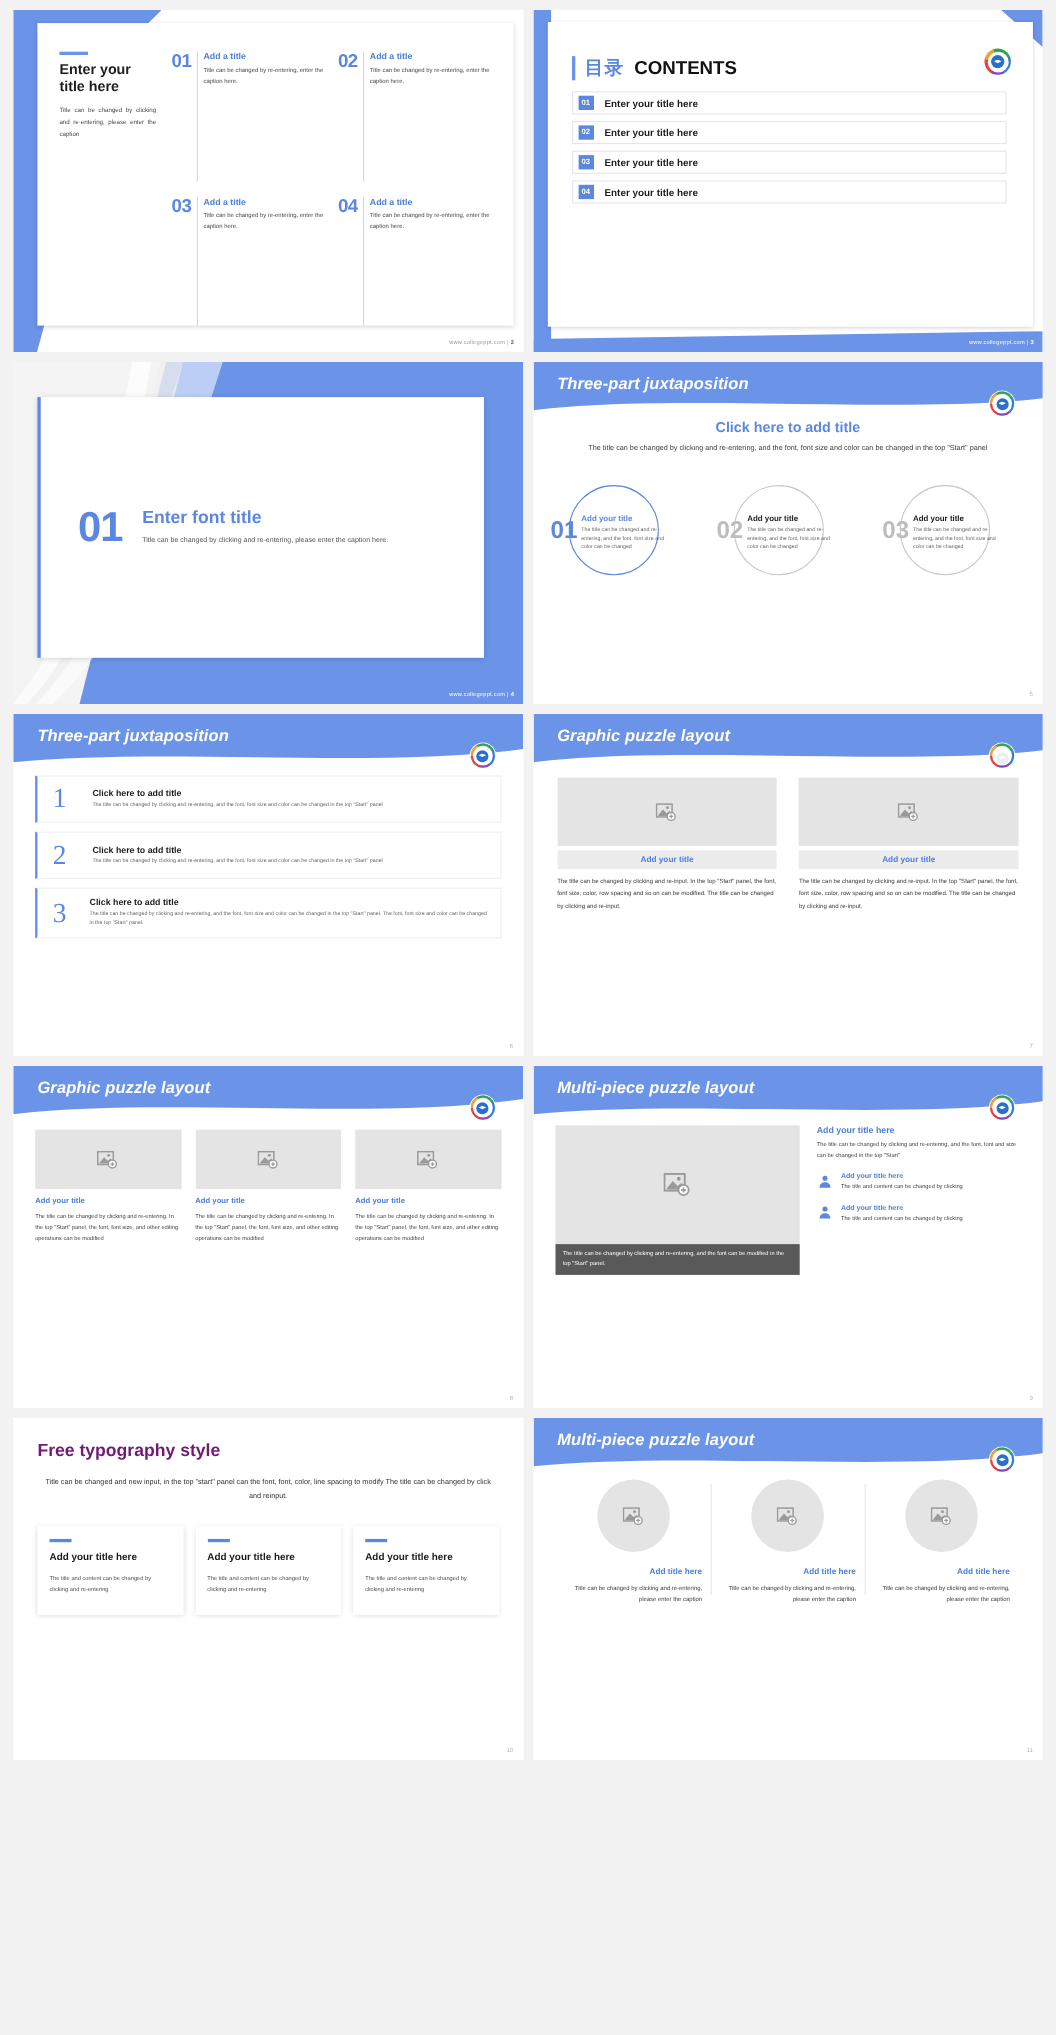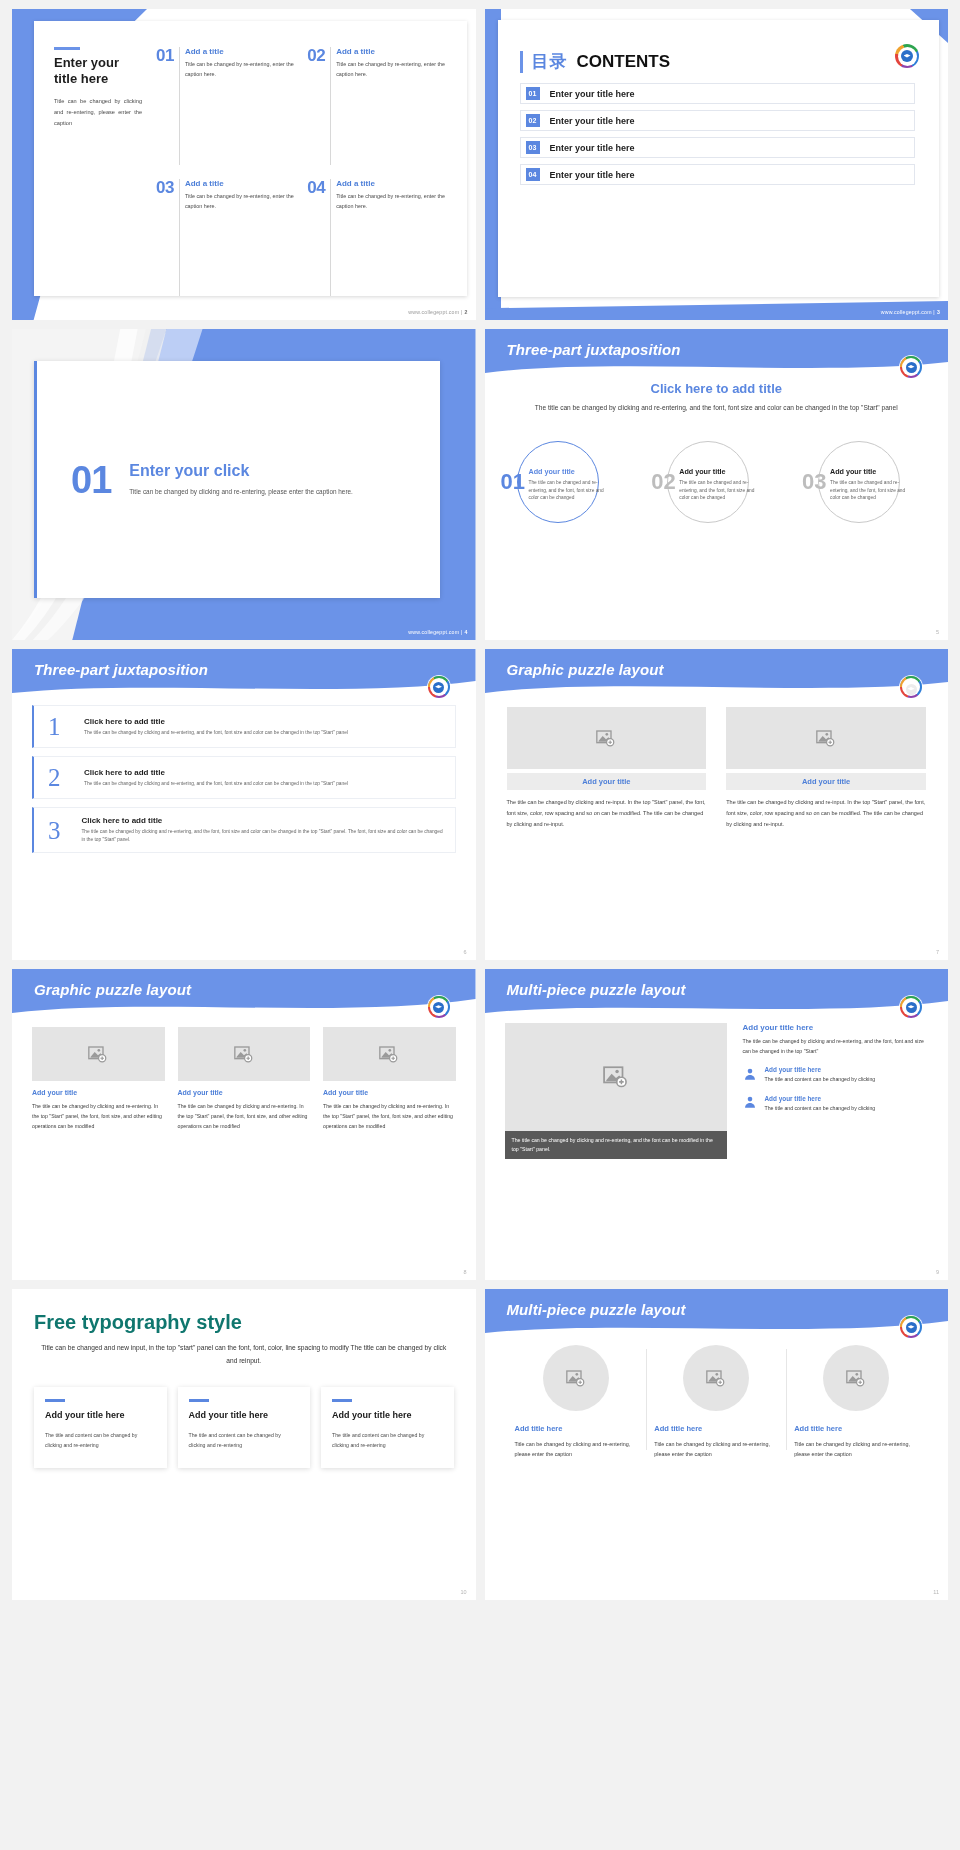--- a/index.html
+++ b/index.html
@@ -200,32 +200,32 @@
   .s9 .rh{ font-size:8px; color:#4d7fd8; font-weight:bold;}
   .s9 .rp{ margin-top:4px; font-size:5.2px; line-height:1.95; color:#3d3d3d;}
   .s9 .ritem{ display:flex; gap:7px; margin-top:10px; align-items:flex-start;}
   .s9 .pic{ width:15px; height:15px; flex:none; display:flex; align-items:center; justify-content:center;}
   .s9 .pic svg{width:14px;height:14px;}
   .s9 .ritem h6{ font-size:6.4px; color:#4d7fd8; font-weight:bold; margin-bottom:2px;}
   .s9 .ritem p{ font-size:5.2px; line-height:1.75; color:#3d3d3d;}
 
   
   .s10{ background:#fff;}
-  .s10 h2{ position:absolute; left:22px; top:22px; font-size:20px; font-weight:bold; color:#0f766e;}
+  .s10 h2{ position:absolute; left:22px; top:22px; font-size:16px; font-weight:bold; color:#701a75;}
   .s10 .intro{ position:absolute; left:24px; right:24px; top:52px;
                font-size:6.6px; line-height:2.0; color:#333; text-align:center;}
   .s10 .cards{ position:absolute; left:22px; right:22px; top:98px; display:flex; gap:11px;}
   .s10 .c{ flex:1; background:#fff; box-shadow:0 1px 5px rgba(0,0,0,.14); padding:12px 11px 18px;}
   .s10 .c .dash{ width:20px; height:2.5px; background:#5b87e0; margin-bottom:7px;}
   .s10 .c h5{ font-size:9px; font-weight:bold; color:#1a1a1a; line-height:1.35;}
   .s10 .c p{ margin-top:9px; font-size:5.2px; line-height:1.95; color:#4a4a4a;}
 
   
   .s11 .cols{ position:absolute; left:22px; right:22px; top:56px; display:flex; gap:0;}
-  .s11 .col{ flex:1; text-align:left; position:relative; padding:0 8px;}
+  .s11 .col{ flex:1; text-align:right; position:relative; padding:0 8px;}
   .s11 .col + .col::before{ content:""; position:absolute; left:0; top:4px; bottom:10px; width:1px; background:#e6e6e6;}
   .s11 .circ{ width:66px; height:66px; border-radius:50%; background:#e4e4e4;
               margin:0 auto; display:flex; align-items:center; justify-content:center;}
   .s11 h5{ margin-top:13px; font-size:7.5px; color:#4d7fd8; font-weight:bold;}
   .s11 p{ margin-top:6px; font-size:5.4px; line-height:1.9; color:#3d3d3d;}
 </style>
 </head>
 <body>
 
 <div class="sheet">
@@ -313,21 +313,21 @@
   <div class="slide s4">
     <div class="bigblue"></div>
     <svg class="swirl" viewBox="0 0 450 302" preserveAspectRatio="none">
       <path d="M0,302 C70,230 110,120 150,0 L185,0 C145,125 105,235 35,302 Z" fill="#ffffff" opacity=".55"></path>
       <path d="M0,302 C60,240 95,140 130,0 L150,0 C115,140 80,240 20,302 Z" fill="#f0f0f0" opacity=".8"></path>
       <path d="M0,302 C45,250 75,160 105,0 L122,0 C92,160 62,250 12,302 Z" fill="#ffffff" opacity=".7"></path>
     </svg>
     <div class="card">
       <div class="n01">01</div>
       <div class="t4">
-        <h3>Enter your click</h3>
+        <h3>Enter font title</h3>
         <p>Title can be changed by clicking and re-entering, please enter the caption here.</p>
       </div>
     </div>
     <div class="footer"><span>www.collegeppt.com</span> |<span class="pg">4</span></div>
   </div>
 
   <div class="slide s5">
     <div class="hdr">
       <svg viewBox="0 0 450 46" preserveAspectRatio="none">
             <path d="M0,0 L450,0 L450,33 C330,48 120,28 0,44 Z" fill="#6b93e8"></path>

